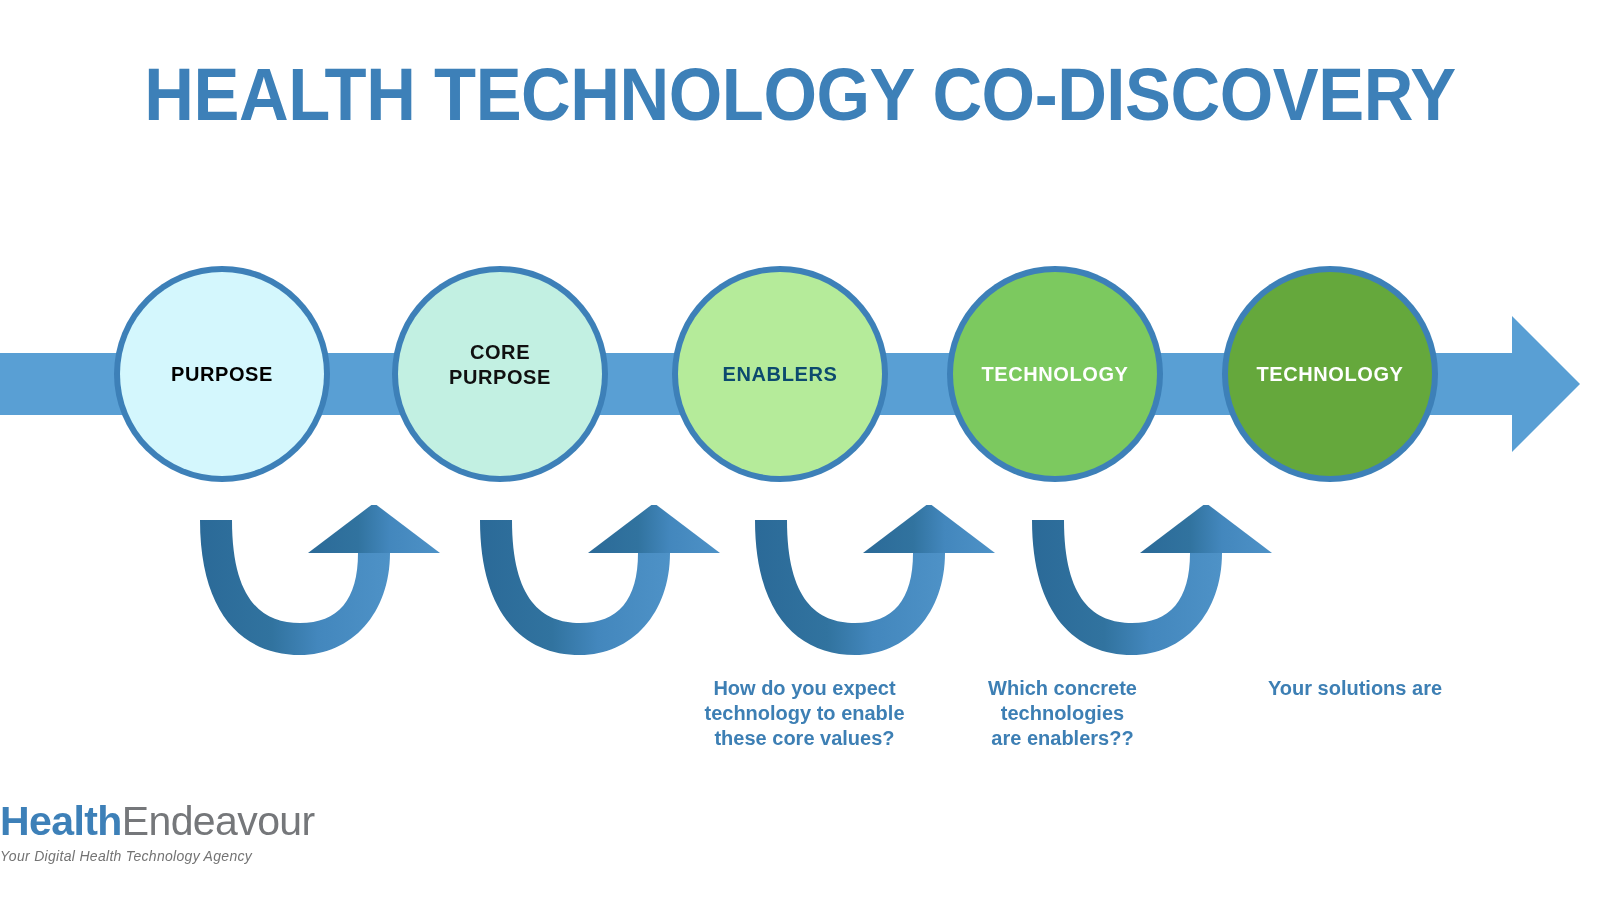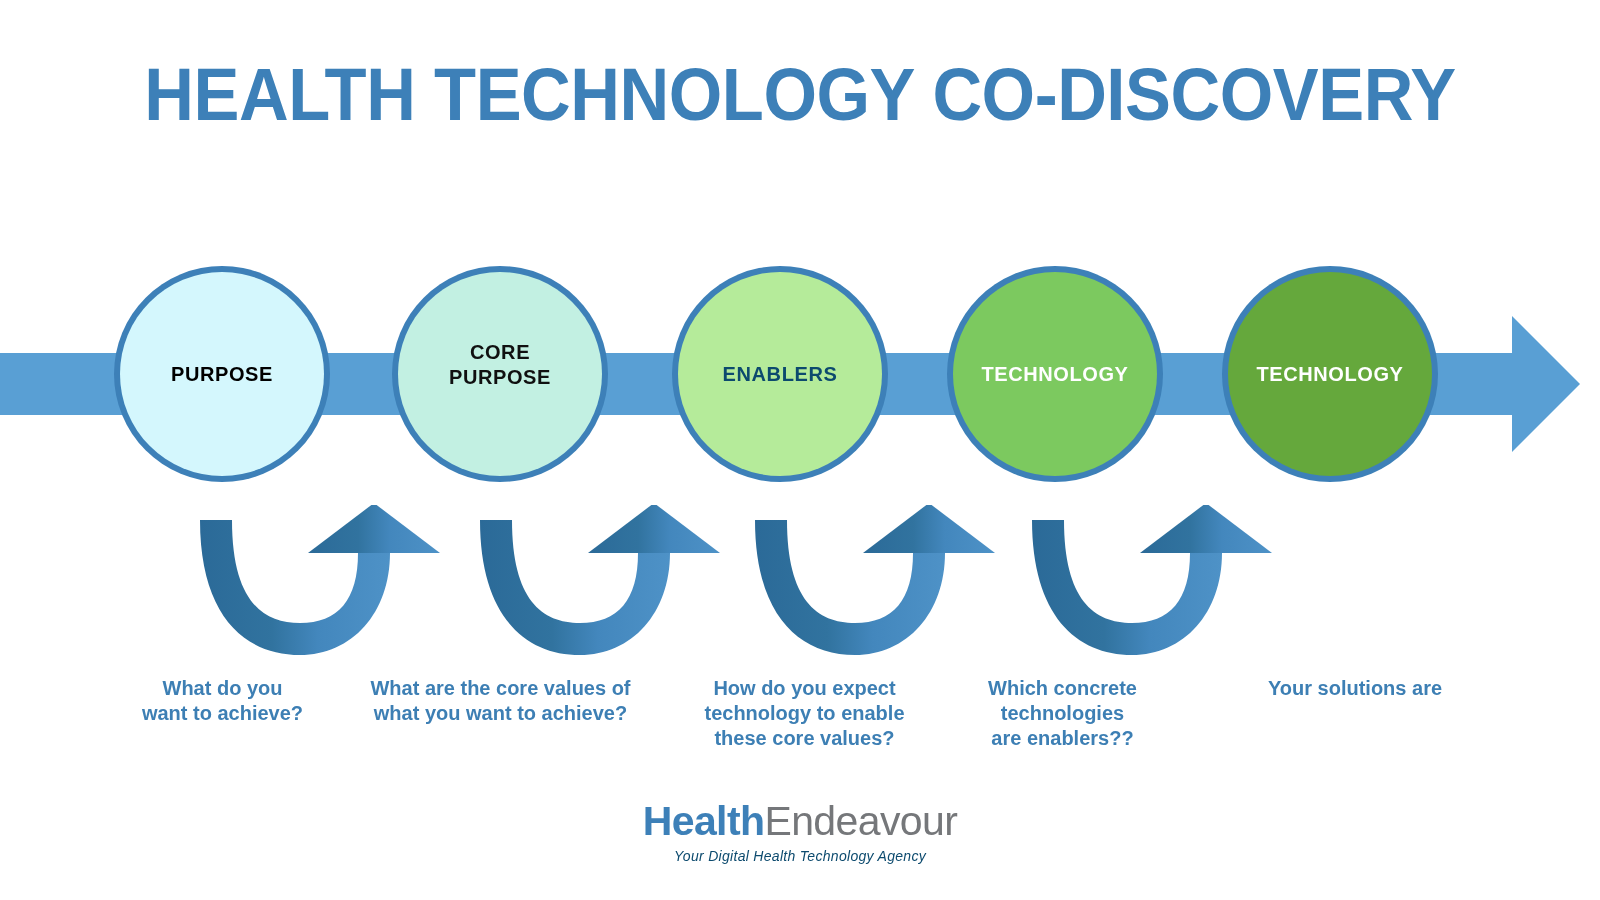--- a/index.html
+++ b/index.html
@@ -82,21 +82,21 @@
     line-height: 25px;
     color: #3d7fb4;
   }
 
   
   #logo {
     position: absolute;
     left: 0;
     top: 798px;
     width: 1600px;
-    text-align: center;
+    text-align: left;
   }
   #logo-wordmark {
     font-family: "Liberation Sans", sans-serif;
     font-size: 41px;
     line-height: 46px;
     letter-spacing: -0.6px;
     white-space: nowrap;
   }
   #logo-health {
     font-weight: bold;
@@ -106,21 +106,21 @@
     font-weight: normal;
     color: #75777a;
   }
   #logo-tagline {
     margin-top: 3px;
     font-family: "Liberation Sans", sans-serif;
     font-style: italic;
     font-size: 14px;
     line-height: 18px;
     letter-spacing: 0.3px;
-    color: #0c4a6e;
+    color: #737373;
     white-space: nowrap;
   }
 </style>
 </head>
 <body style="background: rgb(255, 255, 255);">
 
 <div id="title" style="color: rgb(61, 128, 184);">HEALTH TECHNOLOGY CO-DISCOVERY</div>
 
 <svg id="band" viewBox="0 0 1600 270" width="1600" height="270" xmlns="http://www.w3.org/2000/svg">
 
@@ -197,29 +197,21 @@
   </g>
 
   <g>
     <path fill="url(#curveGrad)" d="M1032,15 L1064,15 C1064,95 1094,118 1132,118 C1170,118 1190,95 1190,48 L1222,48
              C1222,108 1184,150 1132,150 C1076,150 1032,110 1032,15 Z"></path>
     <polygon fill="url(#curveGrad)" points="1206,-2 1272,48 1140,48"></polygon>
   </g>
 </svg>
 
 <div id="captions">
-  <div class="caption" style="left: 110px; top: 8px; width: 225px; color: rgb(61, 127, 180);">
-    <div>What do you</div>
-    <div>want to achieve?</div>
-  </div>
-
-  <div class="caption" style="left: 343px; top: 8px; width: 315px; color: rgb(61, 127, 180);">
-    <div>What are the core values of</div>
-    <div>what you want to achieve?</div>
-  </div>
+
 
   <div class="caption" style="left: 955px; top: 8px; width: 215px; color: rgb(61, 127, 180);">
     <div>Which concrete</div>
     <div>technologies</div>
     <div>are enablers??</div>
   </div>
 
   <div class="caption" style="left: 682px; top: 8px; width: 245px; color: rgb(61, 127, 180);">
     <div>How do you expect</div>
     <div>technology to enable</div>

